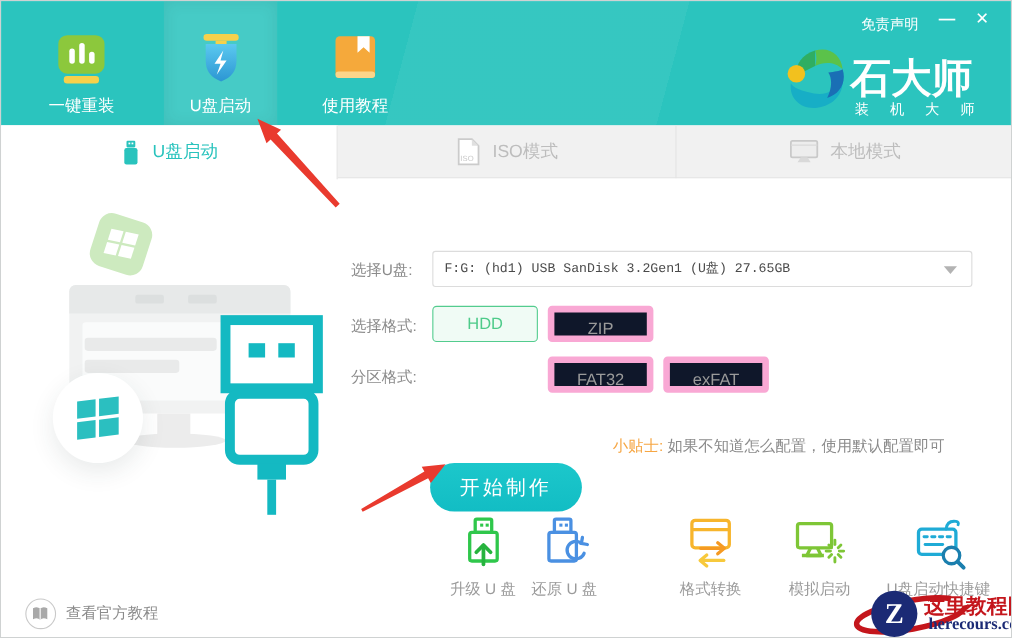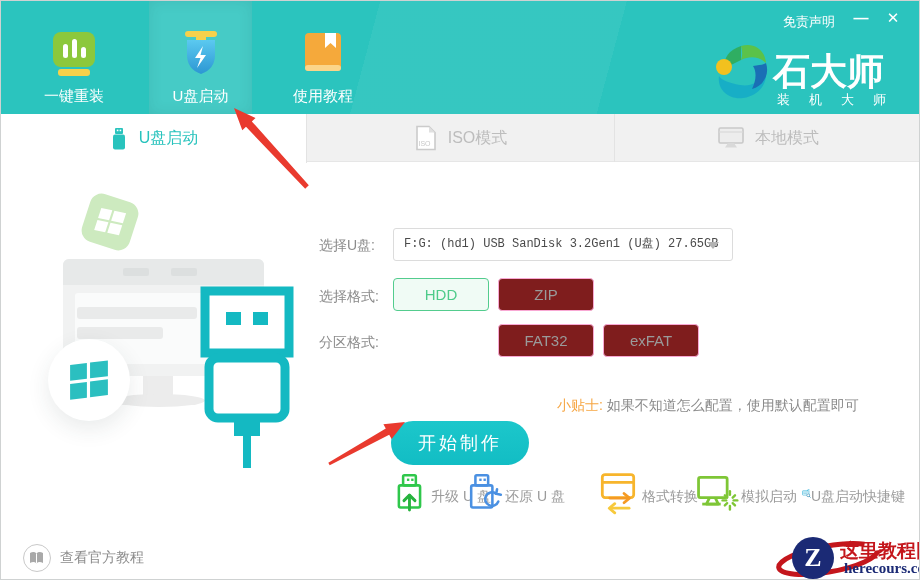--- a/index.html
+++ b/index.html
@@ -46,36 +46,36 @@
   .monitor .bar i{position:absolute;top:9px;width:26px;height:8px;background:#dcdfdf;border-radius:2px;}
   .monitor .scr{position:absolute;left:12px;top:34px;right:12px;bottom:12px;background:#fafbfb;border-radius:3px;}
   .monitor .ln{position:absolute;left:14px;height:12px;background:#e9eaea;border-radius:3px;}
   .stand{position:absolute;left:142px;top:213px;width:30px;height:22px;background:#ececec;}
   .base{position:absolute;left:112px;top:231px;width:92px;height:13px;background:#ececec;border-radius:50%;}
   .win-circle{position:absolute;left:47px;top:176px;width:82px;height:82px;border-radius:50%;background:#fff;
               box-shadow:0 8px 22px rgba(40,60,60,.10);display:flex;align-items:center;justify-content:center;}
   .usb-plug{position:absolute;left:198px;top:123px;}
   
   .f-label{position:absolute;color:#8b8b8b;font-size:14px;}
-  .select{position:absolute;left:392px;top:227px;width:340px;height:33px;border:1px solid #dcdcdc;
+  .select{position:absolute;left:392px;top:227px;width:491px;height:33px;border:1px solid #dcdcdc;
           border-radius:3px;background:#fff;cursor:pointer;}
   .select .val{position:absolute;left:10px;top:0;line-height:31px;font-family:"Liberation Mono","DejaVu Sans Mono",monospace;
                font-size:12px;color:#4a4a4a;white-space:nowrap;}
   .select .caret{position:absolute;right:13px;top:13px;width:0;height:0;border:6px solid transparent;
                  border-top:7px solid #b3b3b3;}
   .opt{position:absolute;width:96px;height:33px;border-radius:4px;text-align:center;line-height:31px;
-       font-size:15px;cursor:pointer;background:#7f1d1d;border:1px solid #f9a8d4;color:#9a9a9a;}
+       font-size:15px;cursor:pointer;background:#0f172a;border:6px solid #f9a8d4;color:#9a9a9a;}
   .opt.sel{border:1px solid var(--opt-green);color:#4ECB8A;background:#F0FBF5;}
   .start-btn{position:absolute;left:390px;top:381px;width:138px;height:44px;border-radius:22px;
              background:linear-gradient(180deg,#1CC7CB,#12BDC4);color:#fff;font-size:18px;letter-spacing:3px;
              text-align:center;line-height:44px;cursor:pointer;margin-top:39px;}
   .tip{position:absolute;left:556px;top:396px;font-size:14px;color:#8b8b8b;white-space:nowrap;}
   .tip b{color:var(--tip-orange);font-weight:normal;}
   
-  .util{position:absolute;width:104px;top:466px;display:flex;flex-direction:row;align-items:center;cursor:pointer;}
+  .util{position:absolute;width:104px;top:466px;display:flex;flex-direction:column;align-items:center;cursor:pointer;}
   .util .u-label{margin-top:8px;font-size:14px;color:#9b9b9b;white-space:nowrap;}
   
   .flink{position:absolute;top:543px;display:flex;align-items:center;cursor:pointer;}
   .flink .ring{width:28px;height:28px;border:1px solid #c9c9c9;border-radius:50%;
                display:flex;align-items:center;justify-content:center;}
   .flink .f-text{margin-left:9px;font-size:14px;color:#8b8b8b;white-space:nowrap;}
   
   .arrows{position:absolute;inset:0;z-index:50;pointer-events:none;}
   .watermark{position:absolute;left:775px;top:528px;width:145px;height:52px;z-index:60;}
   .wm-circle{position:absolute;left:16px;top:8px;width:42px;height:42px;border-radius:50%;background:var(--wm-navy);

